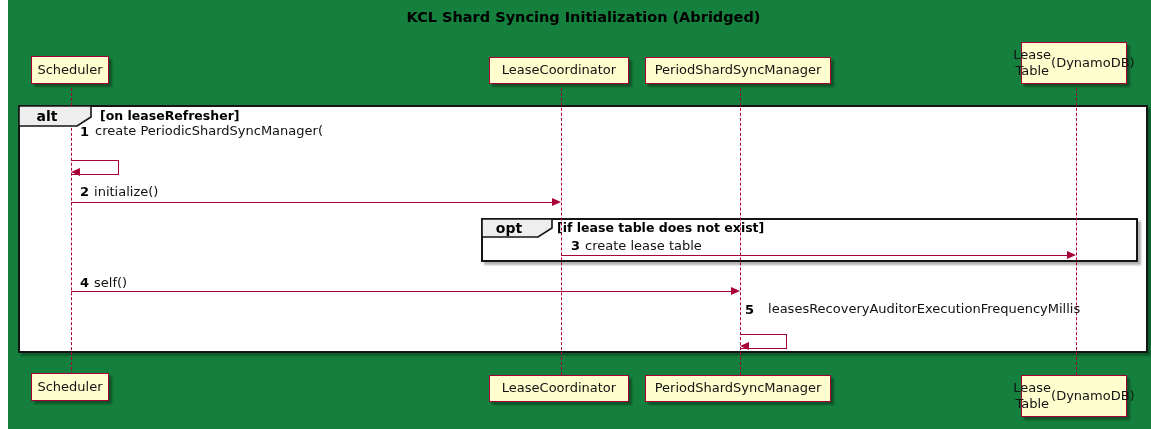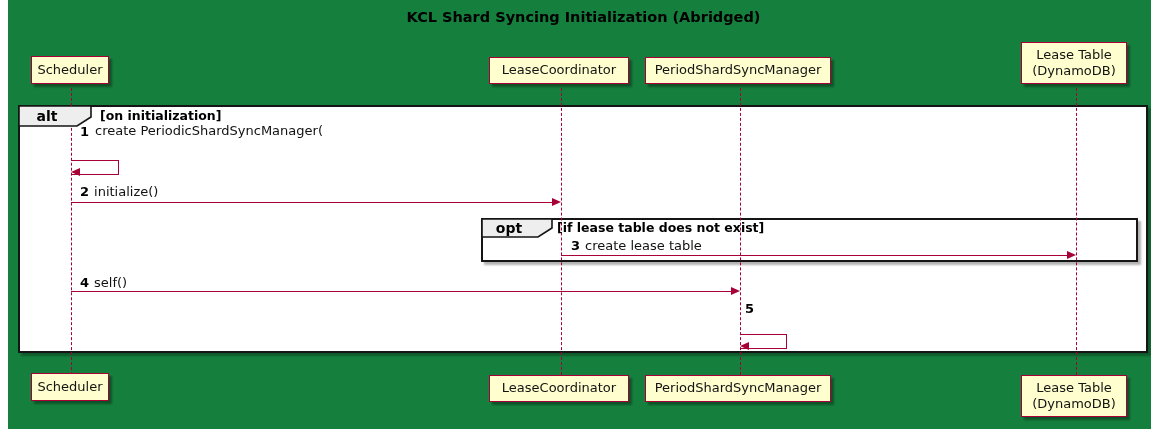--- a/index.html
+++ b/index.html
@@ -9,21 +9,21 @@
   }
   .title{
     position:absolute;top:9px;left:0;width:100%;text-align:center;
     font-size:14.5px;font-weight:bold;color:#000;z-index:6;
   }
   
   .pbox{
     position:absolute;background:var(--participant-fill,#FEFECE);
     border:1.6px solid var(--accent,#A80036);
     box-shadow:2.5px 2.5px 2px rgba(0,0,0,0.35);
-    display:flex;flex-direction:column;align-items:center;justify-content:center;
+    display:flex;flex-direction:row;align-items:center;justify-content:center;
     font-size:13px;line-height:1.25;text-align:center;z-index:5;color:#131313;
   }
   
   .lifeline{
     position:absolute;top:88px;height:287px;width:0;
     border-left:1px dashed var(--accent,#A80036);z-index:3;
   }
   
   .frame{
     position:absolute;border:2px solid var(--frame-border,#151515);
@@ -79,21 +79,21 @@
   </div>
   <div class="pbox" style="left:1013px;top:42px;width:104px;height:40px;">
     <span>Lease Table</span>
     <span>(DynamoDB)</span>
   </div>
 
   <svg class="op-tab" style="left:11px;top:106px;" width="74" height="21">
     <polygon points="0,0 72,0 72,11 58,20 0,20" fill="#EEEEEE" stroke="#151515" stroke-width="1.6"></polygon>
   </svg>
   <div class="op-label" style="left:11px;top:106px;width:56px;height:19px;">alt</div>
-  <div class="cond" style="left:92px;top:108px;">[on initialization]</div>
+  <div class="cond" style="left:92px;top:108px;">[on leaseRefresher]</div>
 
   <div class="msg-multi" style="left:72px;top:123px;">
     <span class="msg-num">1</span>
     <div class="msg-lines">
       <div>create PeriodicShardSyncManager(</div>
     </div>
   </div>
   <div class="selfloop" style="left:63px;top:160px;width:47px;height:13px;"></div>
   <div class="ah ah-l" style="left:63px;top:168px;"></div>
 
@@ -120,20 +120,21 @@
   <div class="msg-row" style="left:72px;top:275px;">
     <span class="msg-num">4</span>
     <span>self()</span>
   </div>
   <div class="arrow-line" style="left:63px;top:291px;width:661px;"></div>
   <div class="ah ah-r" style="left:723px;top:287px;"></div>
 
   <div class="msg-multi" style="left:737px;top:301px;">
     <span class="msg-num">5</span>
     <div class="msg-lines">
+      <div class="indent">leasesRecoveryAuditorExecutionFrequencyMillis</div>
     </div>
   </div>
   <div class="selfloop" style="left:732px;top:334px;width:46px;height:13px;"></div>
   <div class="ah ah-l" style="left:732px;top:342px;"></div>
 
   <div class="pbox" style="left:23px;top:373px;width:76px;height:26px;">
     <span>Scheduler</span>
   </div>
   <div class="pbox" style="left:481px;top:375px;width:138px;height:25px;">
     <span>LeaseCoordinator</span>

